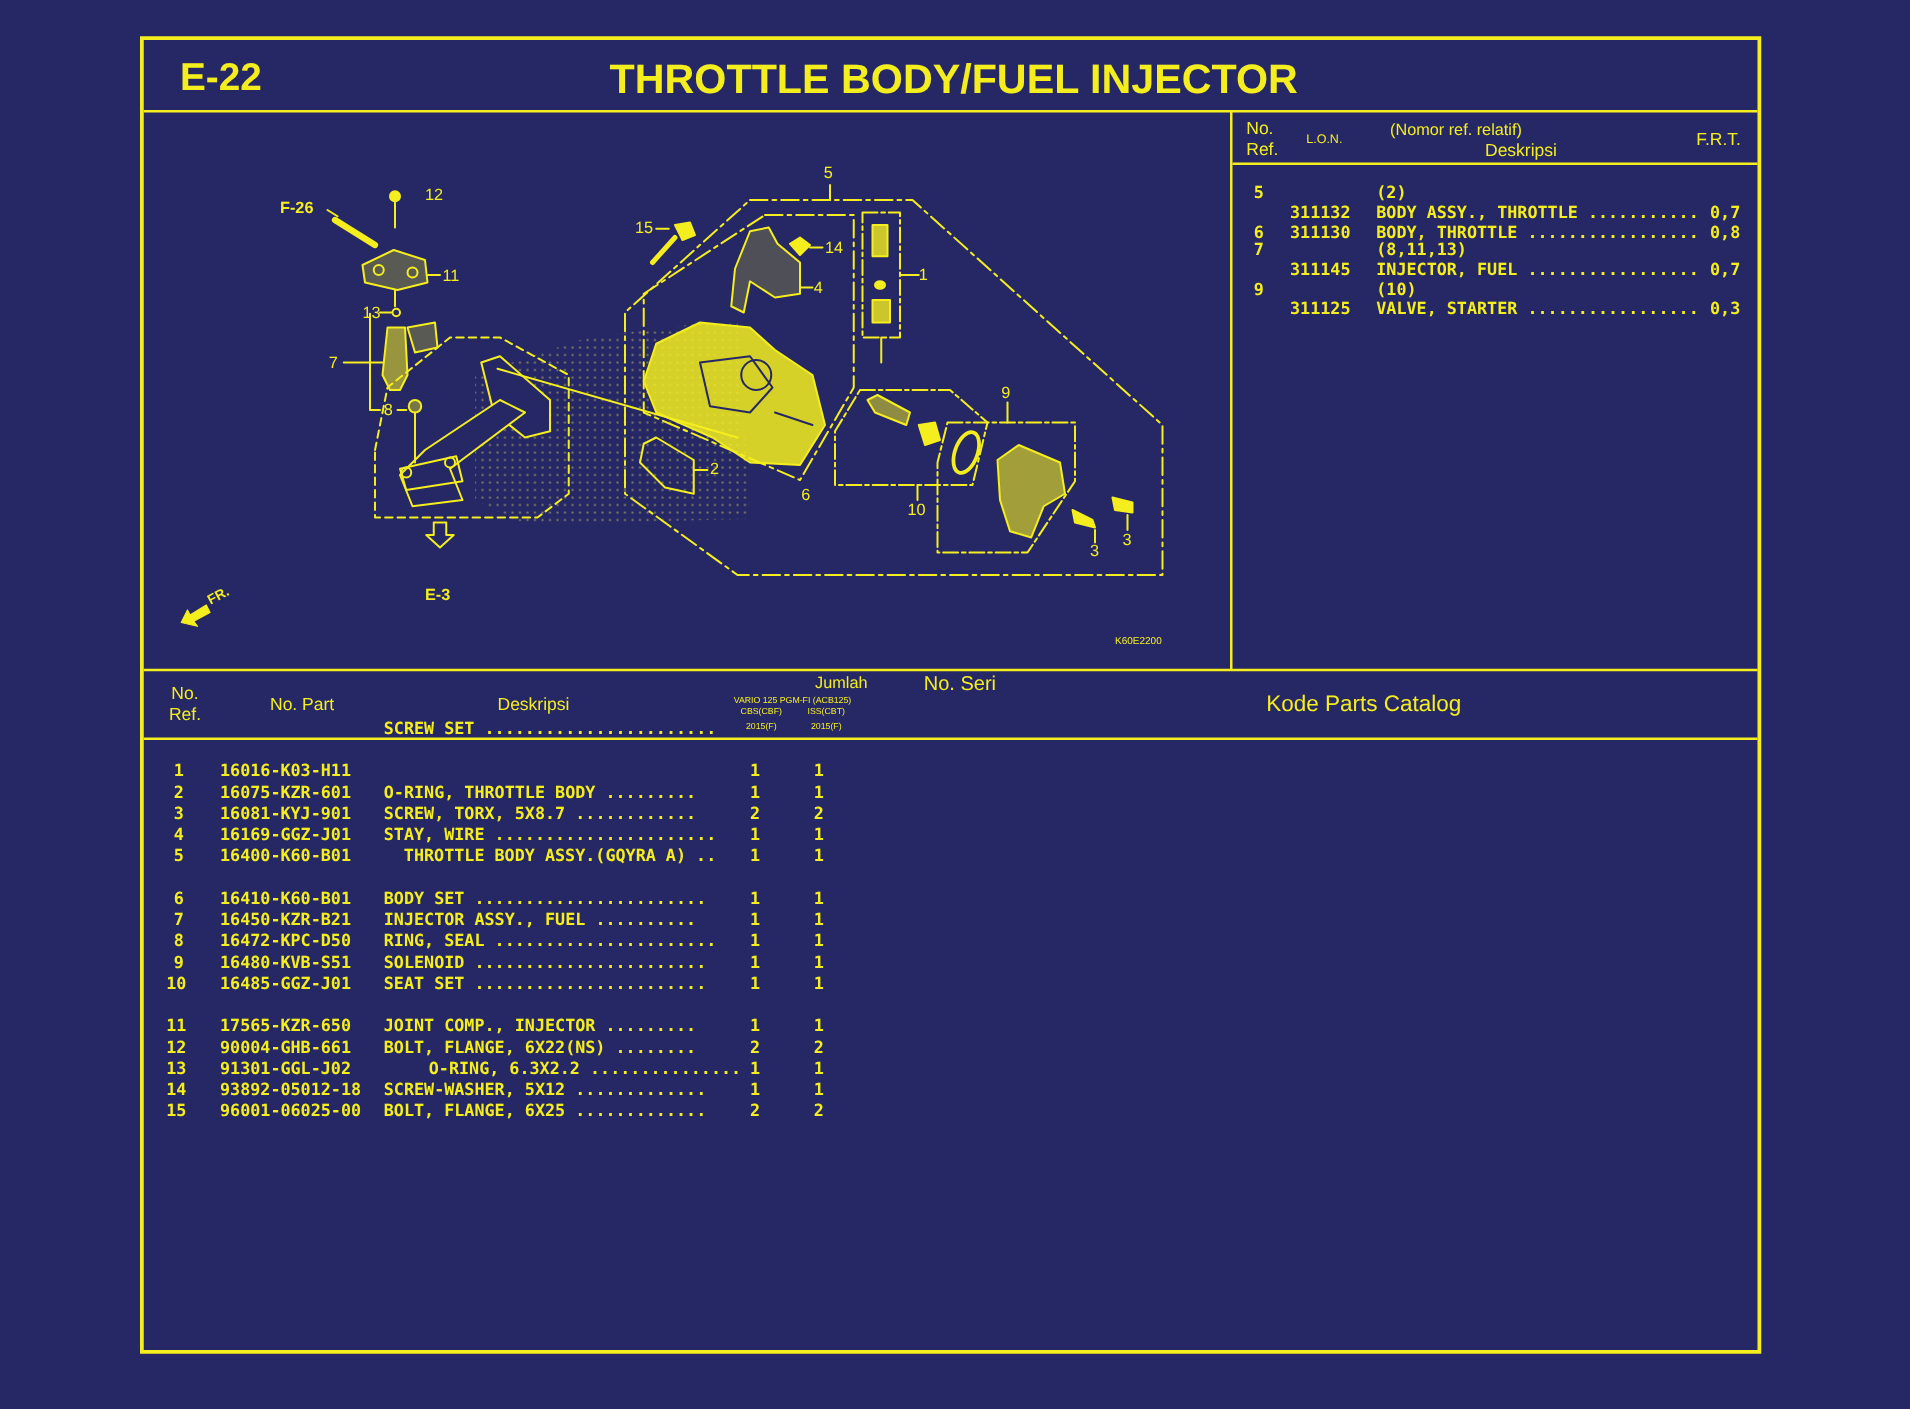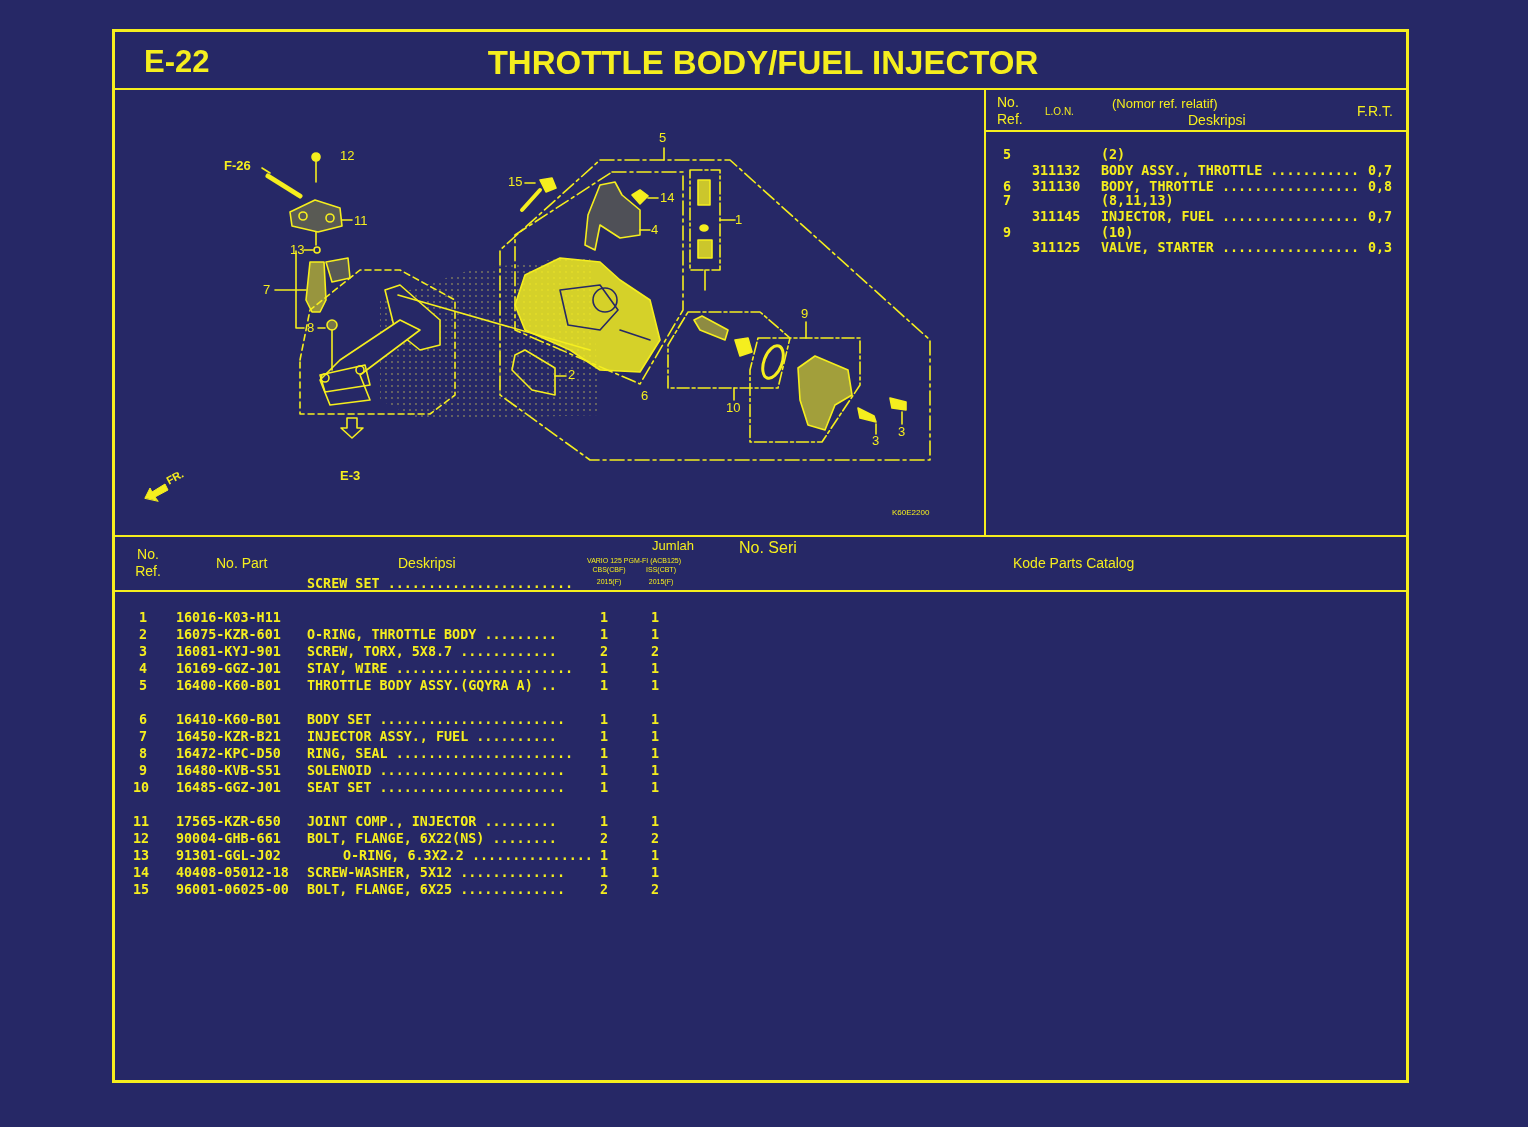--- a/index.html
+++ b/index.html
@@ -193,21 +193,21 @@
 </div>
 <div class="abs hdr" style="left:216px;top:555px;font-size:14px;">No. Part</div>
 <div class="abs hdr" style="left:398px;top:555px;font-size:14px;">Deskripsi</div>
 <div class="abs" style="left:574px;top:538px;width:120px;text-align:right;font-size:13px;">Jumlah</div>
 <div class="abs tiny" style="left:574px;top:557px;width:120px;">VARIO 125 PGM-FI (ACB125)</div>
 <div class="abs tiny" style="left:584px;top:566px;width:50px;">CBS(CBF)</div>
 <div class="abs tiny" style="left:636px;top:566px;width:50px;">ISS(CBT)</div>
 <div class="abs tiny" style="left:584px;top:578px;width:50px;">2015(F)</div>
 <div class="abs tiny" style="left:636px;top:578px;width:50px;">2015(F)</div>
 <div class="abs hdr" style="left:739px;top:539px;font-size:16px;">No. Seri</div>
-<div class="abs hdr" style="left:1013px;top:555px;font-size:14px;">Kode Parts Catalog</div>
+<div class="abs hdr" style="left:1013px;top:555px;font-size:18px;">Kode Parts Catalog</div>
 
 <div id="parts-rows">
     <div class="row mono" style="left: 139px; top: 609px;">1</div>
     <div class="row mono" style="left: 176px; top: 609px;">16016-K03-H11</div>
     <div class="row mono" style="left: 307px; top: 575px; width: 266px; overflow: hidden;"><span>SCREW SET</span> <span>.......................</span></div>
     <div class="row mono" style="left: 600px; top: 609px;">1</div>
     <div class="row mono" style="left: 651px; top: 609px;">1</div>
     <div class="row mono" style="left: 139px; top: 626px;">2</div>
     <div class="row mono" style="left: 176px; top: 626px;">16075-KZR-601</div>
     <div class="row mono" style="left: 307px; top: 626px; width: 266px; overflow: hidden;"><span>O-RING, THROTTLE BODY</span> <span>.........</span></div>
@@ -218,21 +218,21 @@
     <div class="row mono" style="left: 307px; top: 643px; width: 266px; overflow: hidden;"><span>SCREW, TORX, 5X8.7</span> <span>............</span></div>
     <div class="row mono" style="left: 600px; top: 643px;">2</div>
     <div class="row mono" style="left: 651px; top: 643px;">2</div>
     <div class="row mono" style="left: 139px; top: 660px;">4</div>
     <div class="row mono" style="left: 176px; top: 660px;">16169-GGZ-J01</div>
     <div class="row mono" style="left: 307px; top: 660px; width: 266px; overflow: hidden;"><span>STAY, WIRE</span> <span>......................</span></div>
     <div class="row mono" style="left: 600px; top: 660px;">1</div>
     <div class="row mono" style="left: 651px; top: 660px;">1</div>
     <div class="row mono" style="left: 139px; top: 677px;">5</div>
     <div class="row mono" style="left: 176px; top: 677px;">16400-K60-B01</div>
-    <div class="row mono" style="left: 307px; top: 677px; width: 266px; overflow: hidden;"><span>THROTTLE BODY ASSY.(GQYRA A)</span> <span>..</span></div>
+    <div class="row mono" style="left: 307px; top: 677px; width: 266px; overflow: hidden; text-align: right;"><span>THROTTLE BODY ASSY.(GQYRA A)</span> <span>..</span></div>
     <div class="row mono" style="left: 600px; top: 677px;">1</div>
     <div class="row mono" style="left: 651px; top: 677px;">1</div>
     <div class="row mono" style="left: 139px; top: 711px;">6</div>
     <div class="row mono" style="left: 176px; top: 711px;">16410-K60-B01</div>
     <div class="row mono" style="left: 307px; top: 711px; width: 266px; overflow: hidden;"><span>BODY SET</span> <span>.......................</span></div>
     <div class="row mono" style="left: 600px; top: 711px;">1</div>
     <div class="row mono" style="left: 651px; top: 711px;">1</div>
     <div class="row mono" style="left: 139px; top: 728px;">7</div>
     <div class="row mono" style="left: 176px; top: 728px;">16450-KZR-B21</div>
     <div class="row mono" style="left: 307px; top: 728px; width: 266px; overflow: hidden;"><span>INJECTOR ASSY., FUEL</span> <span>..........</span></div>
@@ -262,21 +262,21 @@
     <div class="row mono" style="left: 176px; top: 830px;">90004-GHB-661</div>
     <div class="row mono" style="left: 307px; top: 830px; width: 266px; overflow: hidden;"><span>BOLT, FLANGE, 6X22(NS)</span> <span>........</span></div>
     <div class="row mono" style="left: 600px; top: 830px;">2</div>
     <div class="row mono" style="left: 651px; top: 830px;">2</div>
     <div class="row mono" style="left: 133px; top: 847px;">13</div>
     <div class="row mono" style="left: 176px; top: 847px;">91301-GGL-J02</div>
     <div class="row mono" style="left: 307px; top: 847px; width: 266px; overflow: hidden; margin-left: 36px;"><span>O-RING, 6.3X2.2</span> <span>...............</span></div>
     <div class="row mono" style="left: 600px; top: 847px;">1</div>
     <div class="row mono" style="left: 651px; top: 847px;">1</div>
     <div class="row mono" style="left: 133px; top: 864px;">14</div>
-    <div class="row mono" style="left: 176px; top: 864px;">40408-05012-18</div>
+    <div class="row mono" style="left: 176px; top: 864px;">93892-05012-18</div>
     <div class="row mono" style="left: 307px; top: 864px; width: 266px; overflow: hidden;"><span>SCREW-WASHER, 5X12</span> <span>.............</span></div>
     <div class="row mono" style="left: 600px; top: 864px;">1</div>
     <div class="row mono" style="left: 651px; top: 864px;">1</div>
     <div class="row mono" style="left: 133px; top: 881px;">15</div>
     <div class="row mono" style="left: 176px; top: 881px;">96001-06025-00</div>
     <div class="row mono" style="left: 307px; top: 881px; width: 266px; overflow: hidden;"><span>BOLT, FLANGE, 6X25</span> <span>.............</span></div>
     <div class="row mono" style="left: 600px; top: 881px;">2</div>
     <div class="row mono" style="left: 651px; top: 881px;">2</div>
   </div>
 

